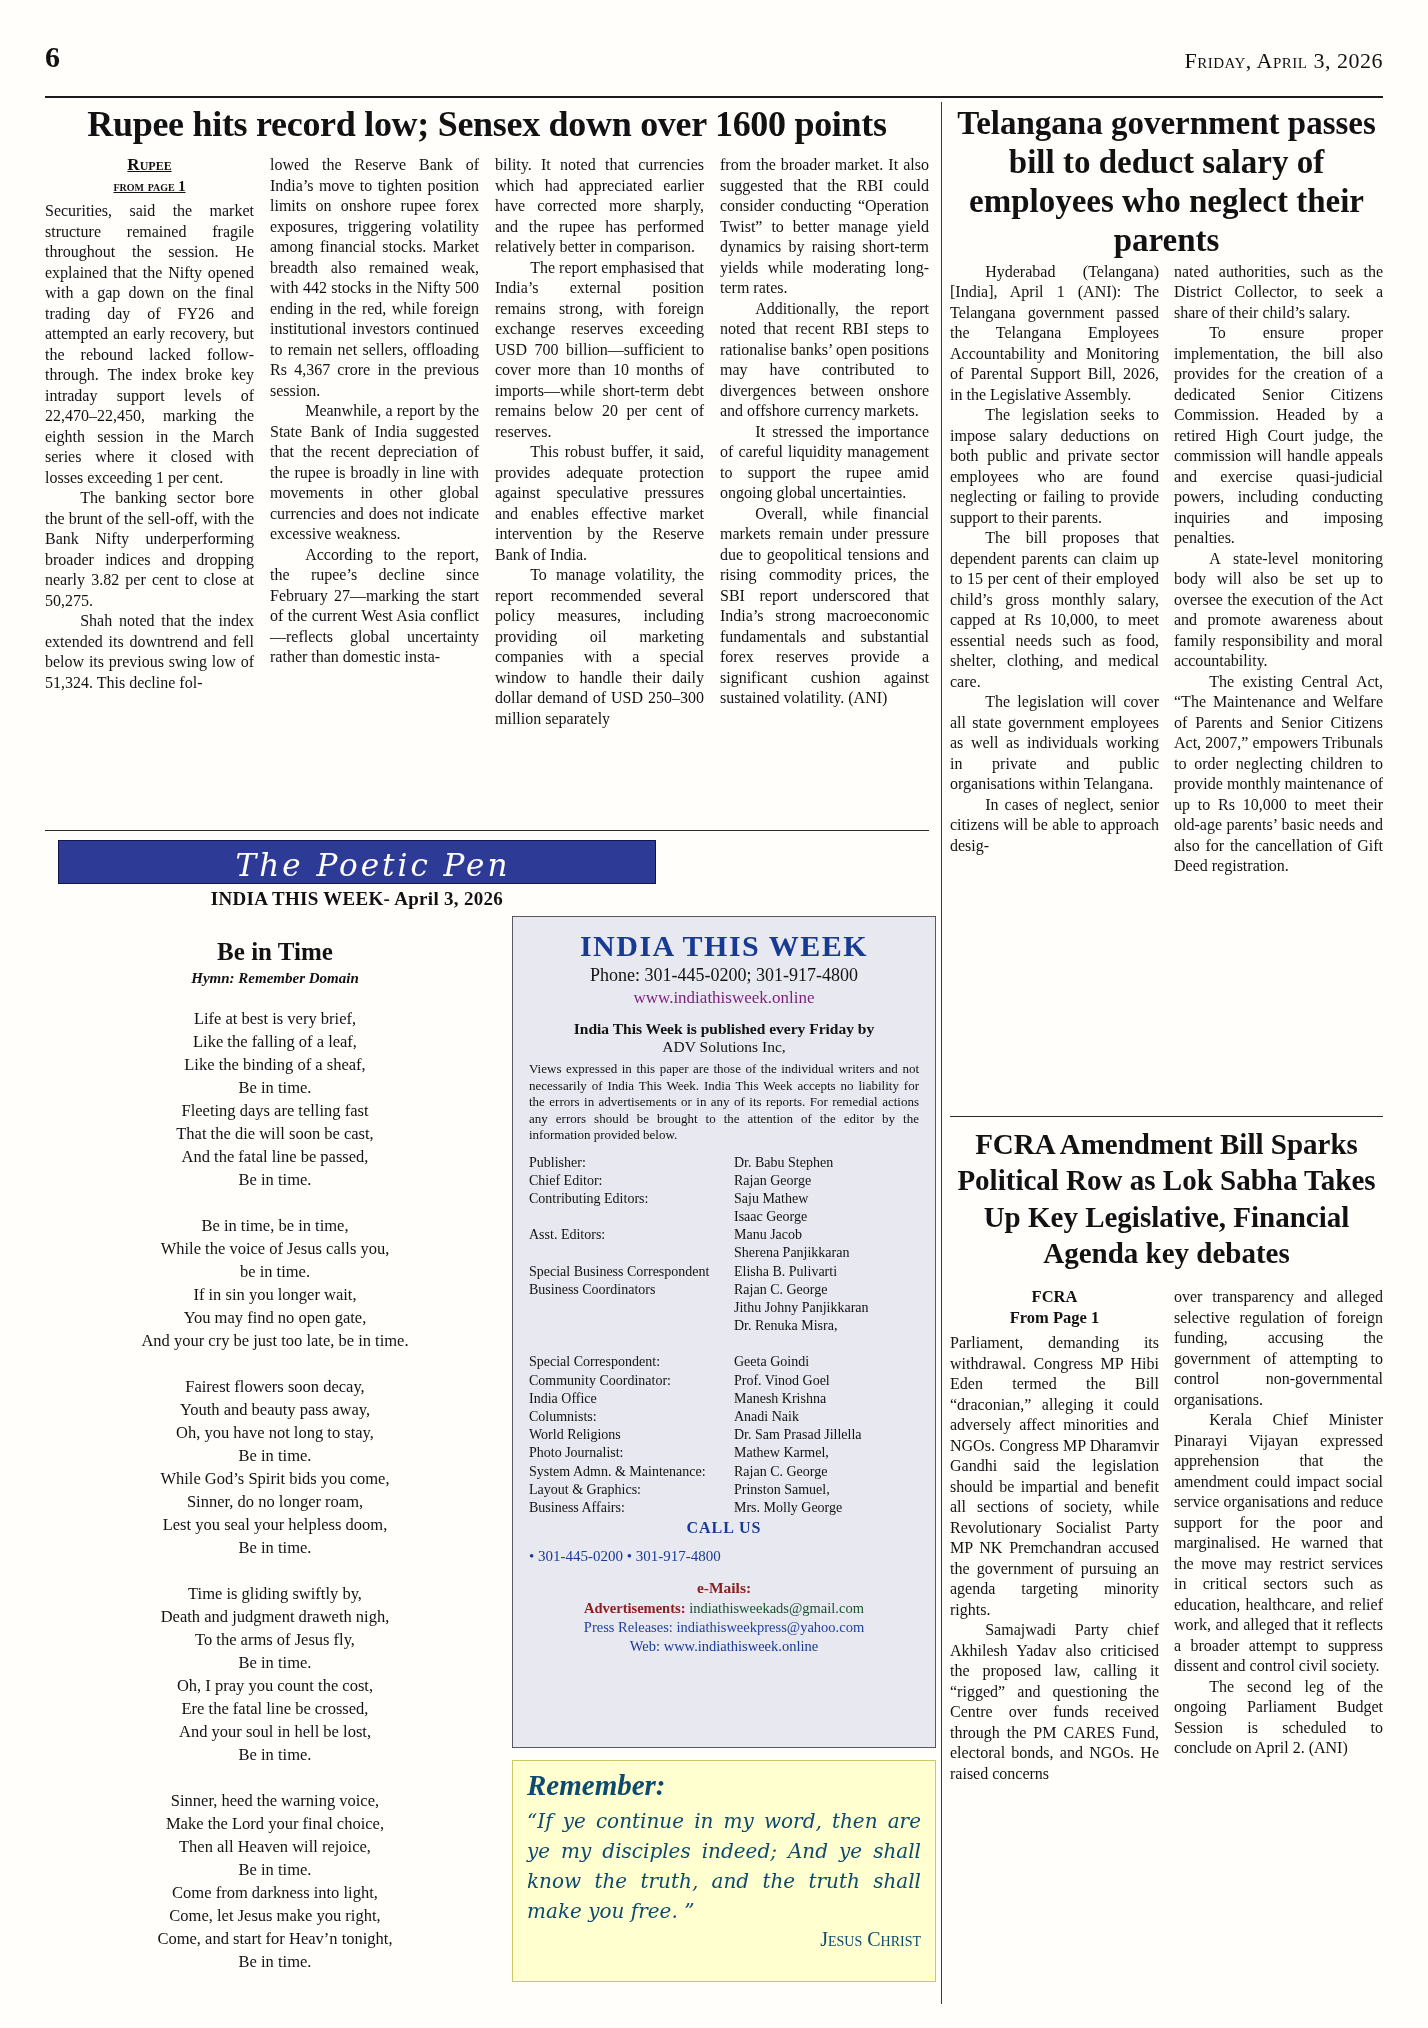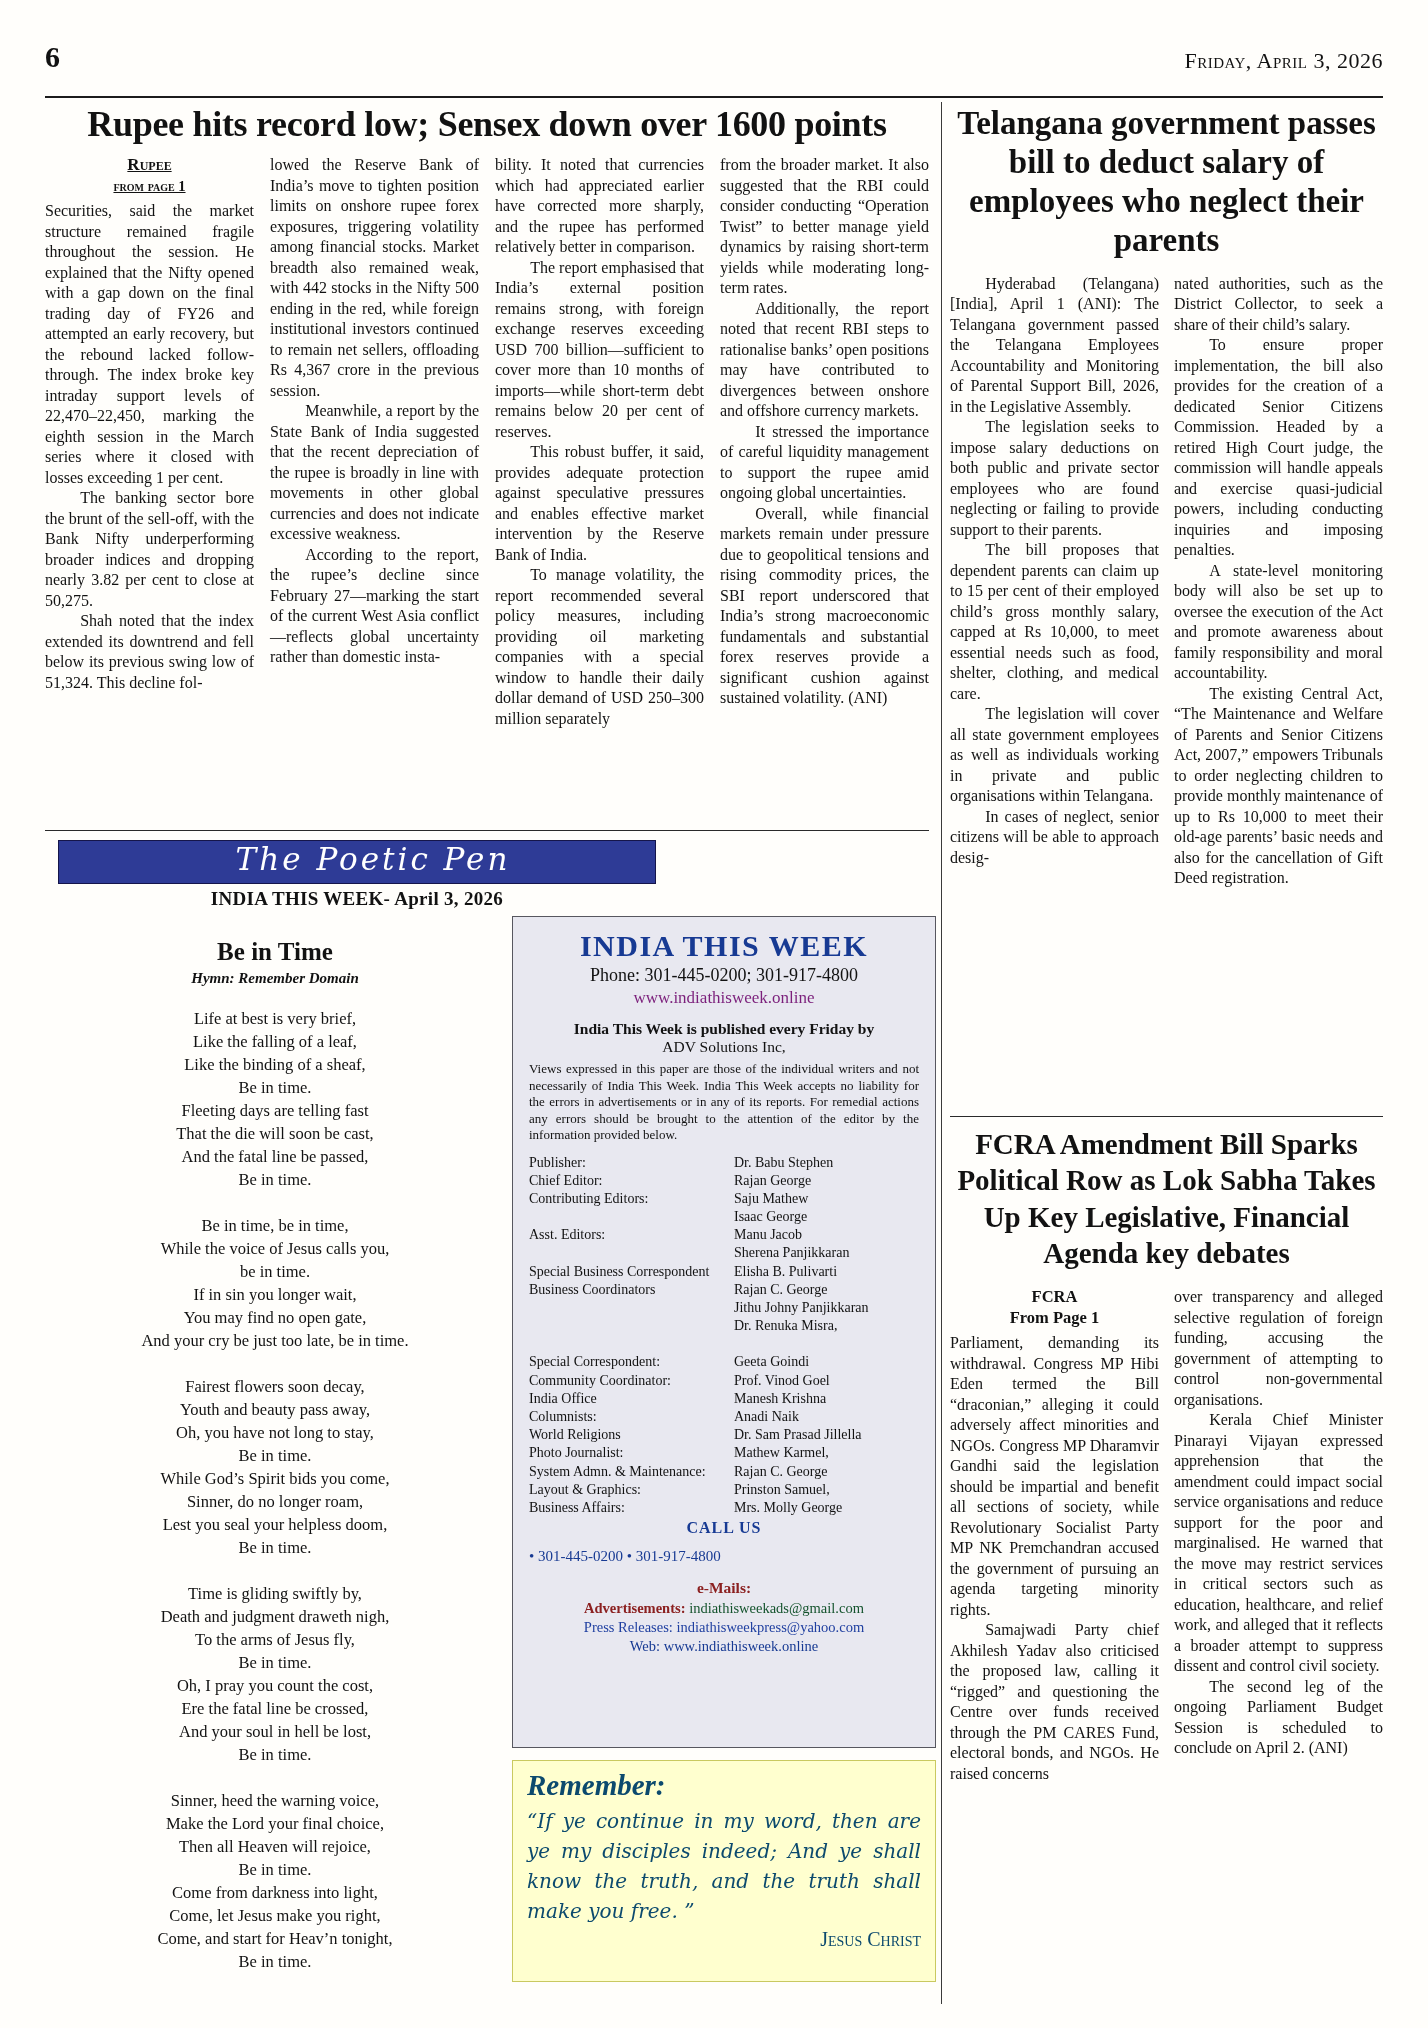--- a/index.html
+++ b/index.html
@@ -26,31 +26,31 @@
   .rupee { left:45px; top:104px; width:884px; }
   .headline-xl { font-size:36px; font-weight:bold; text-align:center; line-height:1.15; letter-spacing:-0.3px; }
   .rupee-body { gap:16px; margin-top:10px; height:662px; overflow:hidden; }
   .jump { text-align:center; margin-bottom:5px; }
   .jump-line1 { font-variant:small-caps; font-weight:bold; text-decoration:underline; font-size:17px; }
   .jump-line2 { font-variant:small-caps; font-weight:bold; text-decoration:underline; font-size:14.5px; }
 
   
   .telangana { left:950px; top:104px; width:433px; }
   .headline-lg { font-size:33px; font-weight:bold; text-align:center; line-height:1.18; }
-  .telangana-body { gap:15px; margin-top:14px; height:793px; overflow:hidden; }
+  .telangana-body { gap:15px; margin-top:2px; height:793px; overflow:hidden; }
 
   
   .fcra { left:950px; top:1126px; width:433px; }
   .headline-md { font-size:29px; font-weight:bold; text-align:center; line-height:1.25; }
   .fcra-body { gap:15px; margin-top:16px; height:650px; overflow:hidden; }
   .jump-plain { text-align:center; font-weight:bold; font-size:16.5px; margin-bottom:5px; }
 
   
   .poetic-pen { left:58px; top:840px; width:598px; }
-  .pp-bar { background:#2e3b96; border:1px solid #15154a; height:44px; display:flex; align-items:flex-start; justify-content:center;padding-left:32px; }
+  .pp-bar { background:#2e3b96; border:1px solid #15154a; height:44px; display:flex; align-items:flex-end; justify-content:center;padding-left:32px; }
   .pp-script { font-family:"DejaVu Serif", serif; font-style:italic; font-size:31px; color:#ffffff; letter-spacing:3px; }
   .pp-edition { text-align:center; font-weight:bold; font-size:19px; padding-top:4px; letter-spacing:.3px; }
 
   
   .poem { left:45px; top:938px; width:460px; text-align:center; }
   .poem-title { font-size:25px; font-weight:bold; }
   .poem-subtitle { font-size:15px; font-weight:bold; font-style:italic; margin:4px 0 20px; }
   .stanza { font-size:16.5px; line-height:23px; white-space:pre-line; margin-bottom:23px; }
 
   

